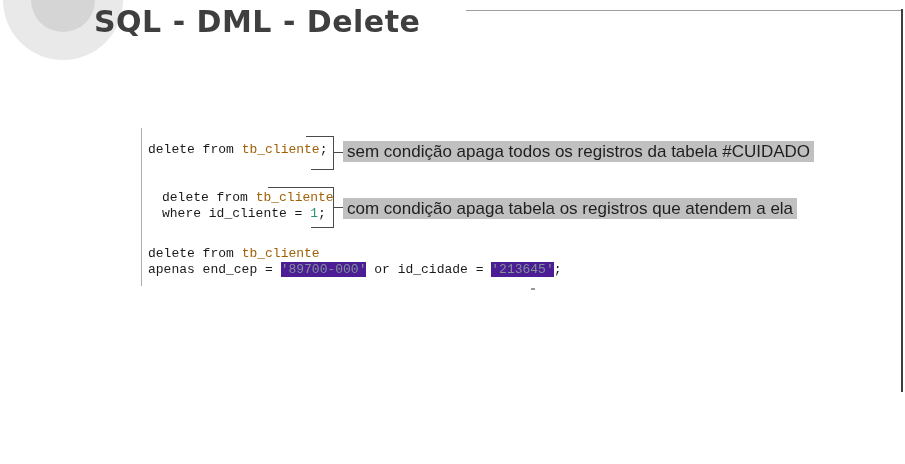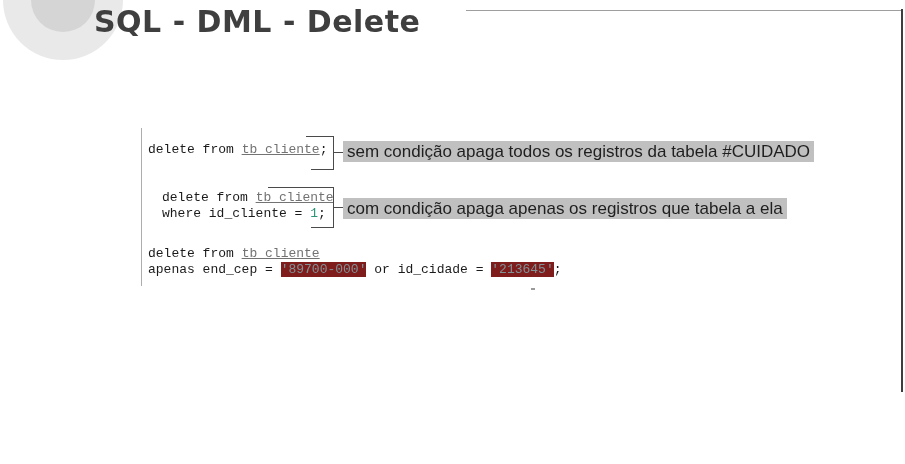--- a/index.html
+++ b/index.html
@@ -17,23 +17,23 @@
     font-family:"DejaVu Sans",sans-serif;font-weight:700;font-size:30px;
     color:#3f3f3f;letter-spacing:0.5px;white-space:nowrap;}
   
   .top-rule{position:absolute;left:466px;top:10px;width:437px;height:1px;background:#9e9e9e;}
   .right-border{position:absolute;left:901px;top:9px;width:2px;height:454px;background:#3d3d3d;}
   .bottom-border{position:absolute;left:0;top:461px;width:903px;height:2px;background:#3d3d3d;}
   
   .code-rule{position:absolute;left:141px;top:128px;width:1px;height:158px;background:#adadad;}
   .code{position:absolute;margin:0;font-family:"Liberation Mono","DejaVu Sans Mono",monospace;
     font-size:13px;line-height:16px;color:#1b1b1b;white-space:pre;}
-  .code .tbl{color:#737373;text-decoration:underline;}
+  .code .tbl{color:#a16207;}
   .code .num{color:#2c9577;}
-  .code .str{color:#7f9296;background:#7f1d1d;}
+  .code .str{color:#7f9296;background:#4c1d95;}
   
   .ln{position:absolute;background:#4a4a4a;}
   
   .ann{position:absolute;font-family:"Liberation Sans",sans-serif;font-size:17px;
     line-height:21px;color:#1f1f1f;background:#c0c0c0;padding:0 4px;white-space:nowrap;}
   
   .dot{position:absolute;left:531px;top:288px;width:4px;height:2px;background:#9a9a9a;}
   
   .page-number{position:absolute;right:12px;top:431px;font-size:13px;color:#6f6f78;}
 </style>
@@ -63,21 +63,21 @@
   <div class="ann" style="left:343px;top:141px;">sem condição apaga todos os registros da tabela #CUIDADO</div>
 
   <pre class="code" style="left:154px;top:190px;margin-left:8px;"><span>delete from </span><span class="tbl">tb_cliente</span>
 <span>where id_cliente = </span><span class="num">1</span><span>;</span></pre>
 
   <div class="ln" style="left:268px;top:187px;width:65px;height:1px;"></div>
   <div class="ln" style="left:333px;top:187px;width:1px;height:41px;"></div>
   <div class="ln" style="left:311px;top:227px;width:22px;height:1px;"></div>
   <div class="ln" style="left:334px;top:207px;width:9px;height:1px;"></div>
 
-  <div class="ann" style="left:343px;top:198px;">com condição apaga apenas os registros que tabela a ela</div>
+  <div class="ann" style="left:343px;top:198px;">com condição apaga tabela os registros que atendem a ela</div>
 
   <pre class="code" style="left:148px;top:246px;"><span>delete from </span><span class="tbl">tb_cliente</span>
 <span>apenas end_cep = </span><span class="str">'89700-000'</span><span> or id_cidade = </span><span class="str">'213645'</span><span>;</span></pre>
 
   <div class="dot"></div>
 
   <div class="page-number">50</div>
 
 </div>
 

